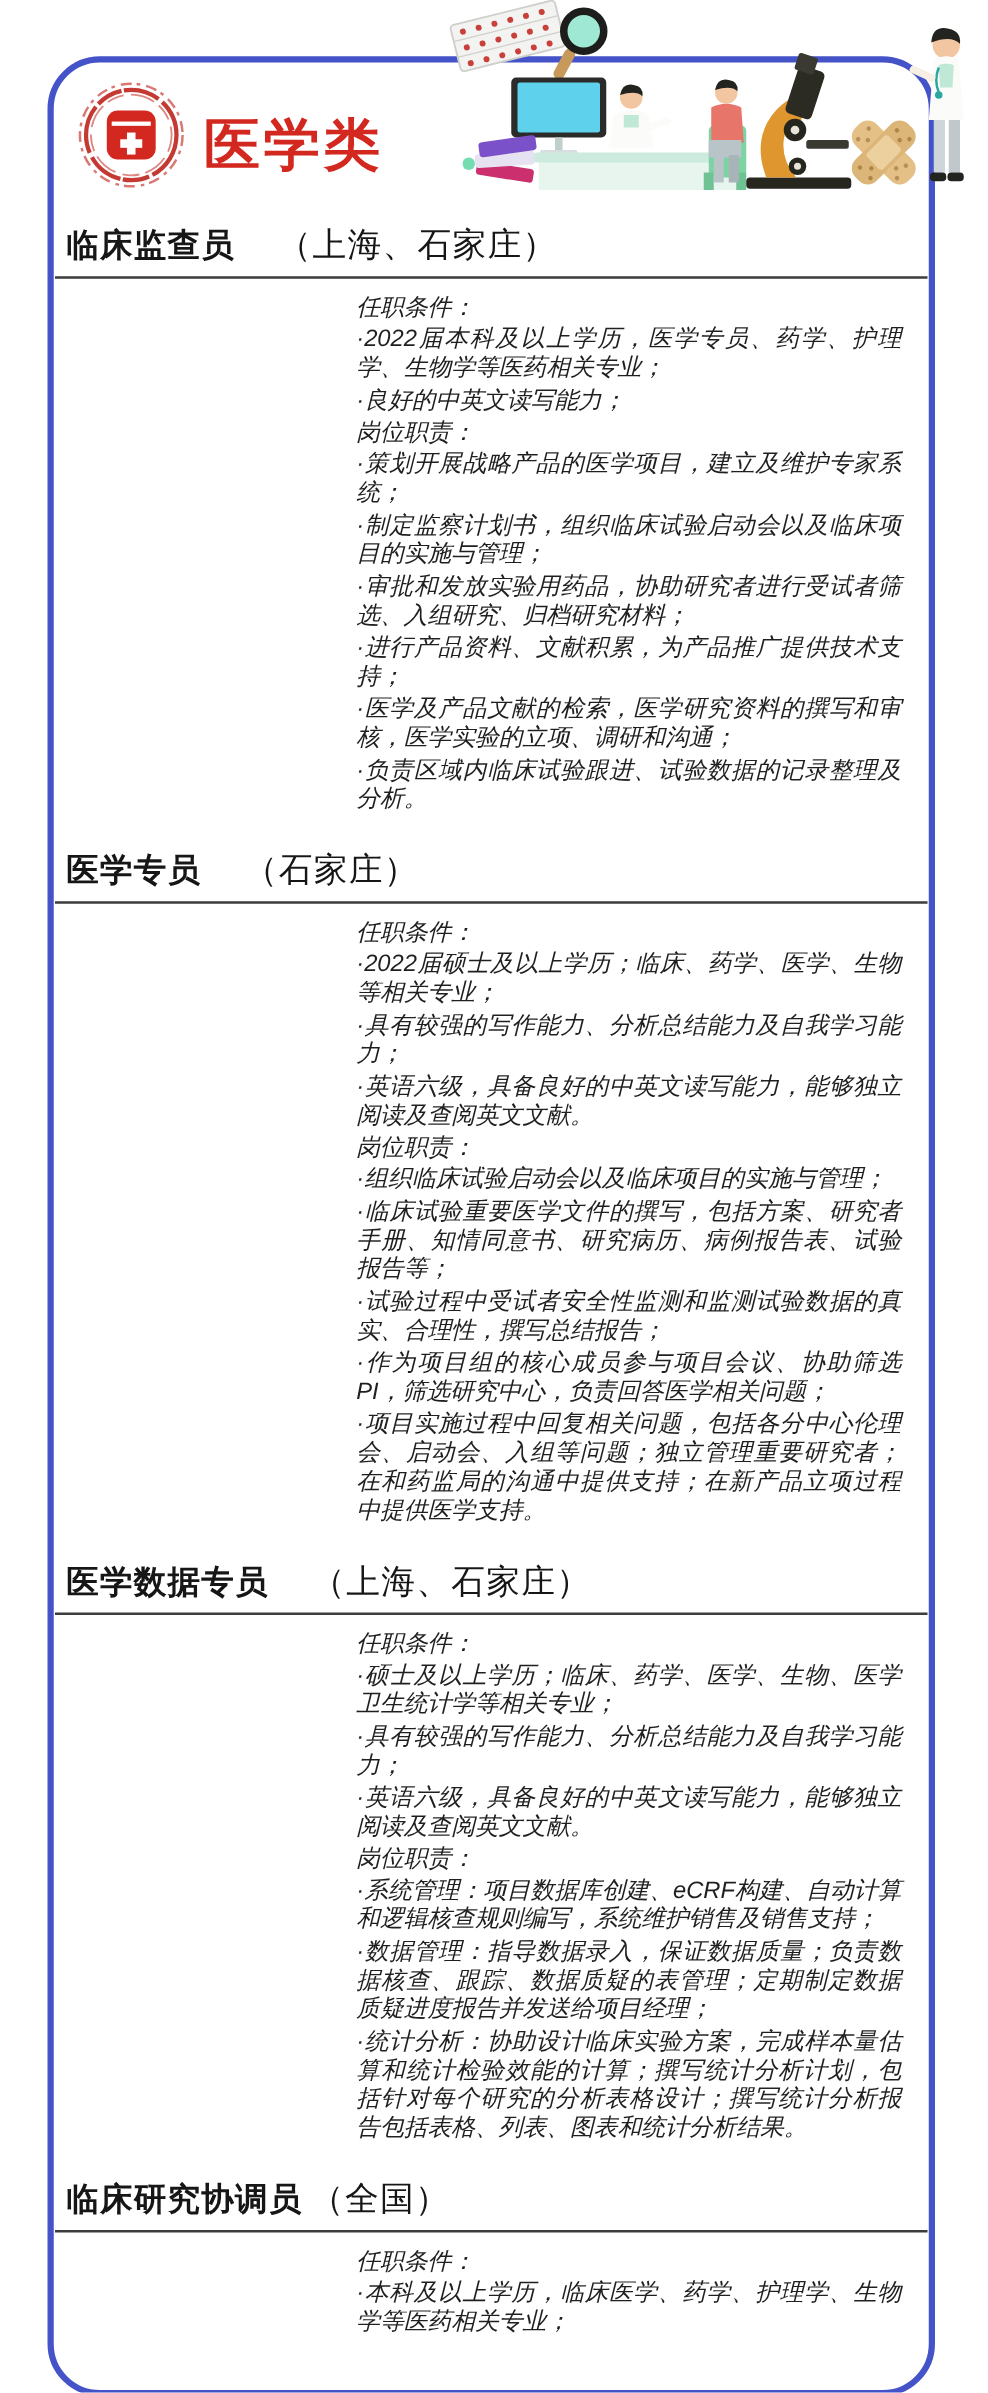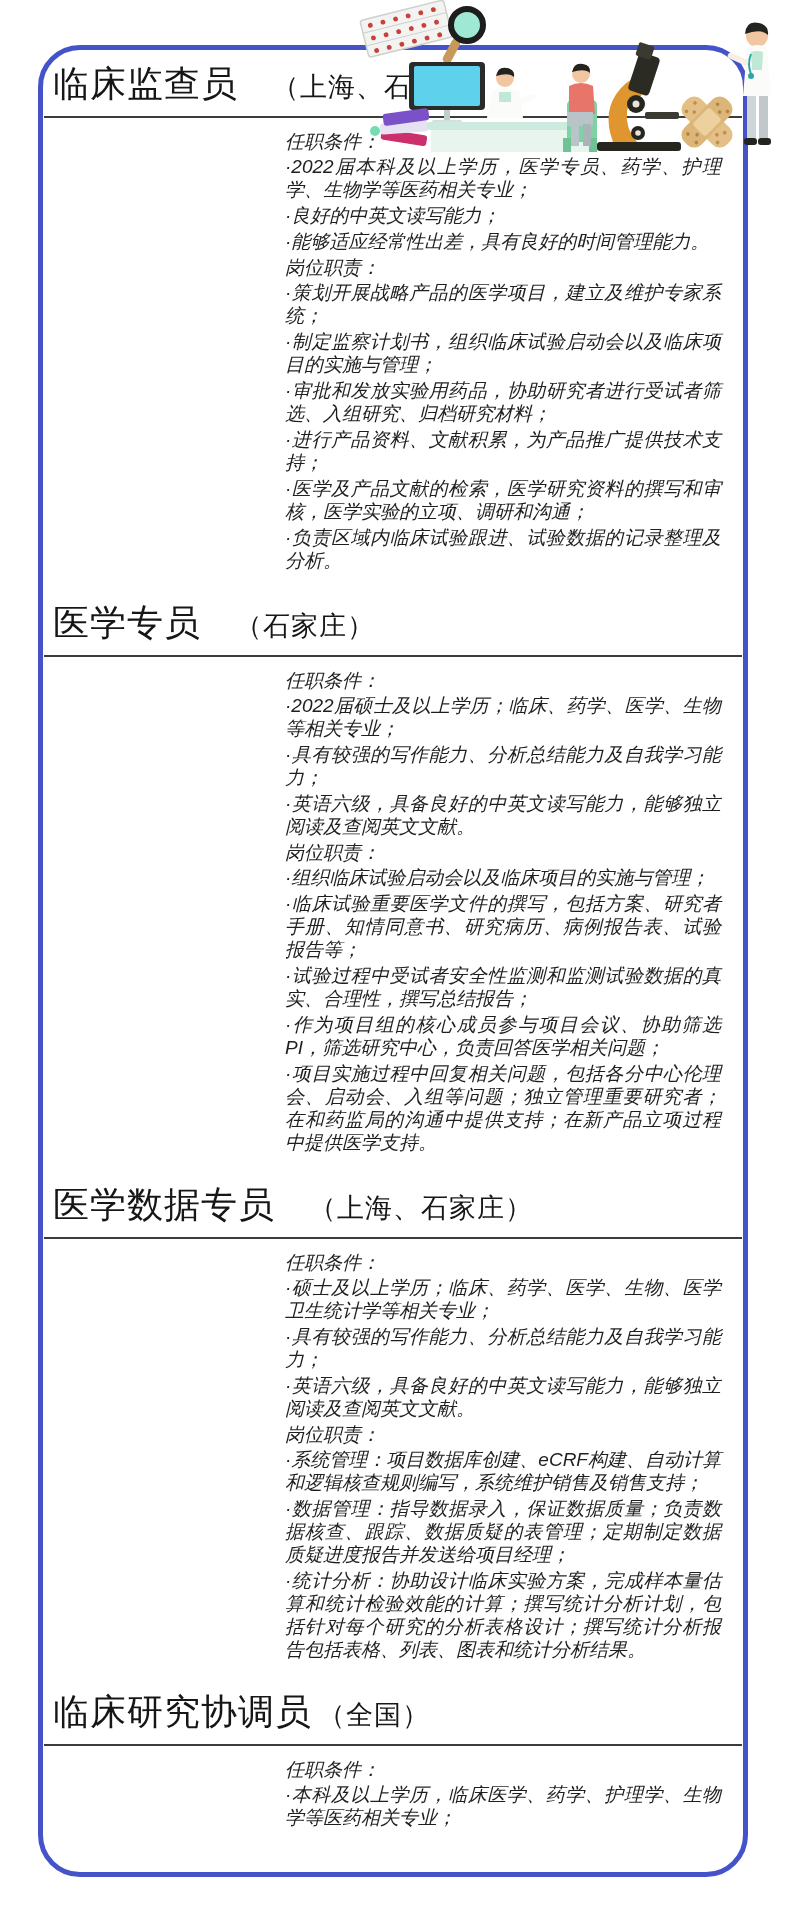--- a/index.html
+++ b/index.html
@@ -19,53 +19,66 @@
   .category-badge{display:flex;align-items:center;gap:14px;}
   .badge-icon{width:88px;height:88px;flex:0 0 auto;}
   .category-title{
     font-size:45px;font-weight:700;color:#d3281f;letter-spacing:3px;line-height:1;
     padding-top:14px;
   }
   
   .job-title-row{
     display:flex;align-items:baseline;padding:10px 20px 7px 10px;
   }
-  .job-title{font-size:36px;font-weight:400;color:#161616;letter-spacing:1px;}
+  .job-title{font-size:26px;font-weight:700;color:#161616;letter-spacing:1px;}
   .job-location{font-size:27px;font-weight:500;color:#161616;margin-left:34px;letter-spacing:1px;}
   section.tight .job-location{margin-left:6px;}
   .divider{border-bottom:2px solid #3c3c3c;margin:0 1px;}
   .job-body{
     padding:10px 22px 14px 242px;
     font-size:19px;line-height:23px;color:#1f1f1f;text-align:justify;font-style:italic;
   }
   .block-label{margin:2px 0 2px 0;font-weight:500;}
   .bullet-item{margin:0 0 3px 0;font-weight:500;}
   
   .illustration{position:absolute;left:345px;top:0;z-index:3;}
 </style>
 </head>
 <body>
 
 <div class="page">
 
   <div class="card">
 
+    <div class="card-header">
+      <div class="category-badge">
+        <svg class="badge-icon" viewBox="0 0 90 90">
+          <circle cx="45" cy="45" r="42" fill="none" stroke="#cf4a44" stroke-width="2" stroke-dasharray="9 4 3 5" opacity="0.75"></circle>
+          <circle cx="45" cy="45" r="37" fill="none" stroke="#c43a33" stroke-width="3.5" stroke-dasharray="40 3 22 2 30 4"></circle>
+          <circle cx="45" cy="45" r="33" fill="none" stroke="#d0564f" stroke-width="1.5" stroke-dasharray="14 6 20 5" opacity="0.7"></circle>
+          <rect x="25" y="25" width="40" height="40" rx="9" fill="#d3281f"></rect>
+          <rect x="29" y="34" width="32" height="3.5" fill="#ffffff"></rect>
+          <rect x="41.5" y="43" width="7" height="18" fill="#ffffff"></rect>
+          <rect x="36" y="48.5" width="18" height="7" fill="#ffffff"></rect>
+        </svg>
+        <span class="category-title">医学类</span>
+      </div>
+    </div>
 
     <section>
       <div class="job-title-row">
         <span class="job-title">临床监查员</span>
         <span class="job-location">（上海、石家庄）</span>
       </div>
       <div class="divider"></div>
       <div class="job-body">
         <div class="block-label">任职条件：</div>
         <div class="bullet-list">
             <div class="bullet-item">·2022届本科及以上学历，医学专员、药学、护理学、生物学等医药相关专业；</div>
             <div class="bullet-item">·良好的中英文读写能力；</div>
-            <div class="bullet-item">·能够适应经常性出差，具有良好的时间管理能力。</div>
           </div>
         <div class="block-label">岗位职责：</div>
         <div class="bullet-list">
             <div class="bullet-item">·策划开展战略产品的医学项目，建立及维护专家系统；</div>
             <div class="bullet-item">·制定监察计划书，组织临床试验启动会以及临床项目的实施与管理；</div>
             <div class="bullet-item">·审批和发放实验用药品，协助研究者进行受试者筛选、入组研究、归档研究材料；</div>
             <div class="bullet-item">·进行产品资料、文献积累，为产品推广提供技术支持；</div>
             <div class="bullet-item">·医学及产品文献的检索，医学研究资料的撰写和审核，医学实验的立项、调研和沟通；</div>
             <div class="bullet-item">·负责区域内临床试验跟进、试验数据的记录整理及分析。</div>
           </div>

